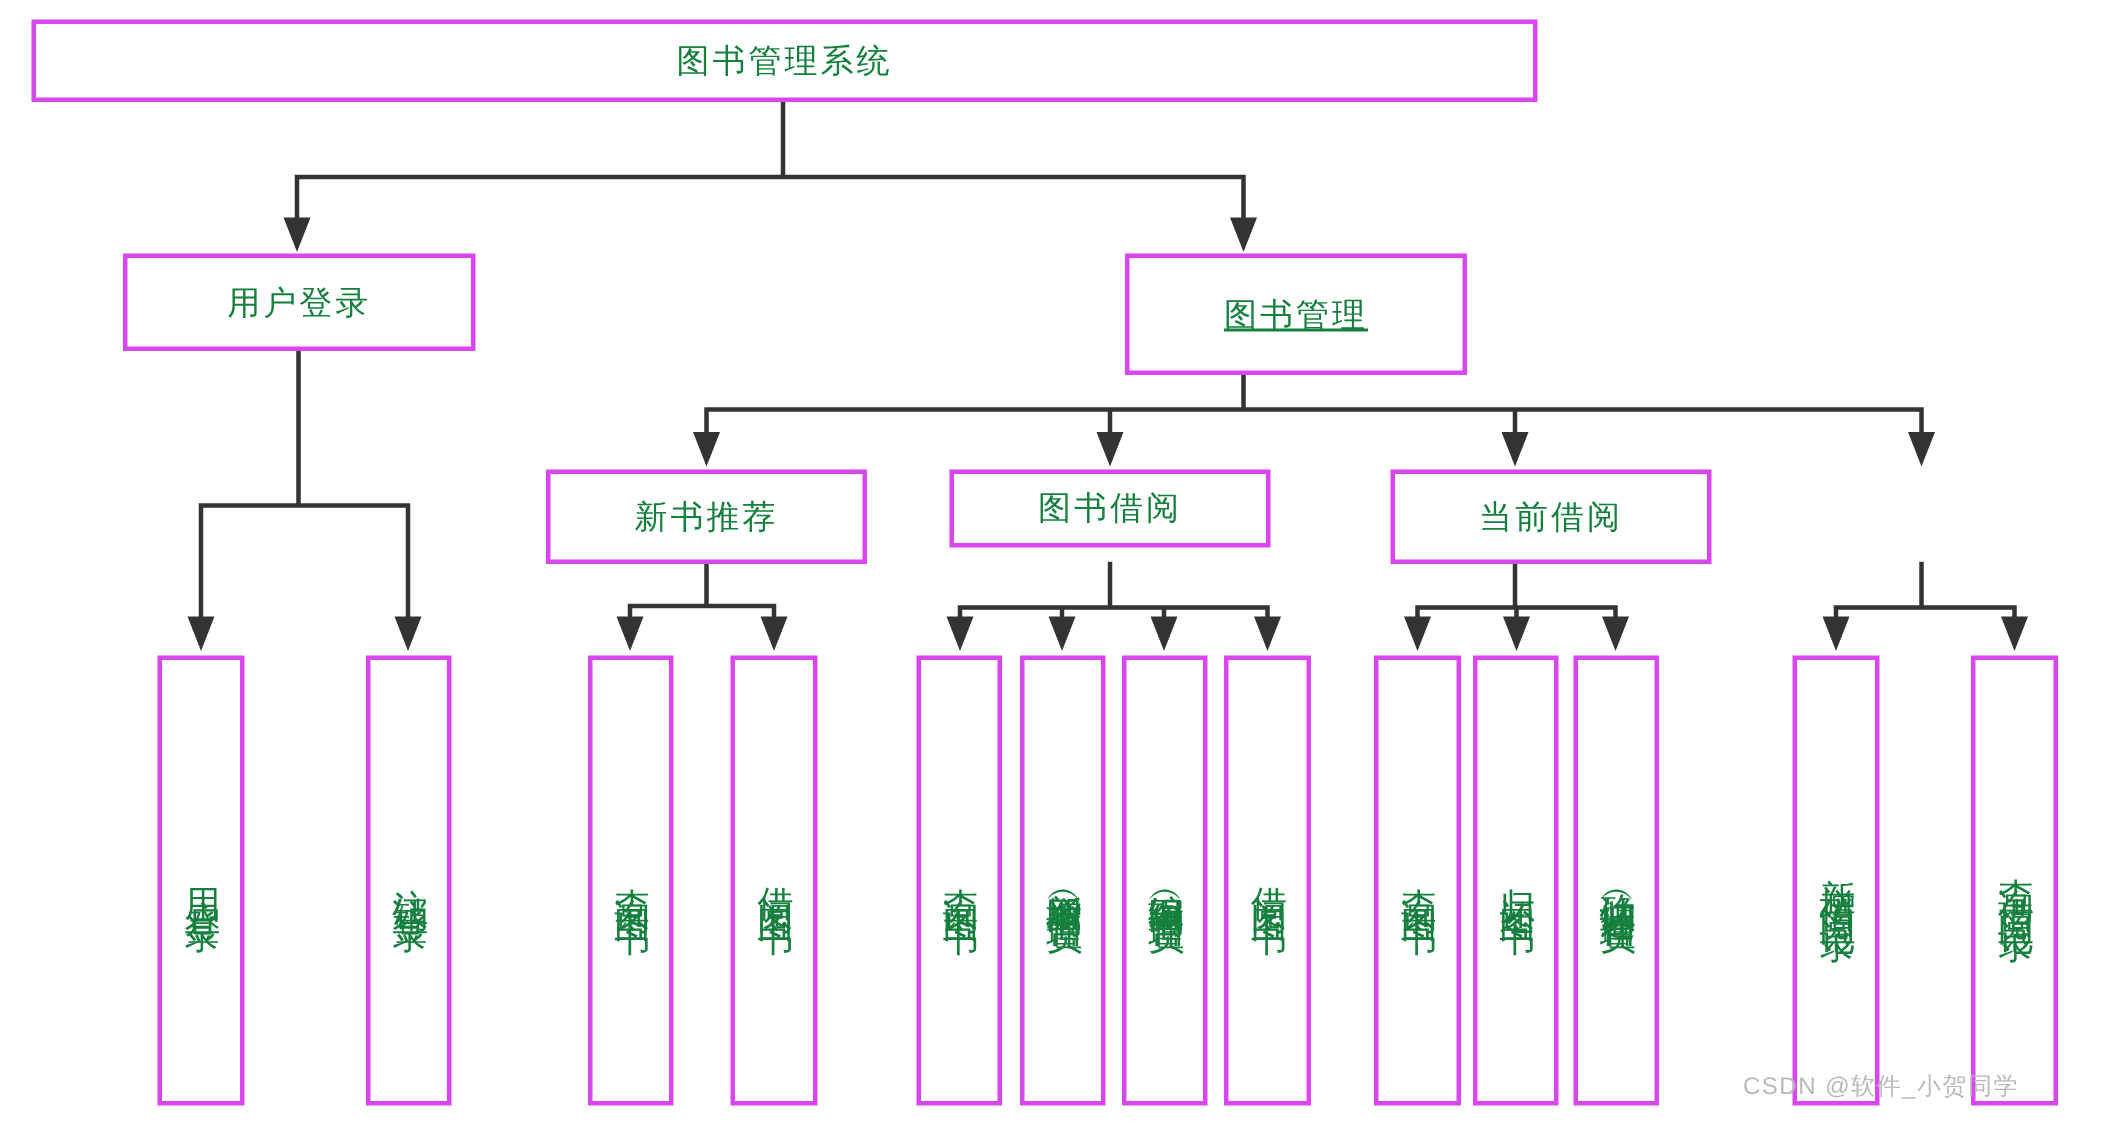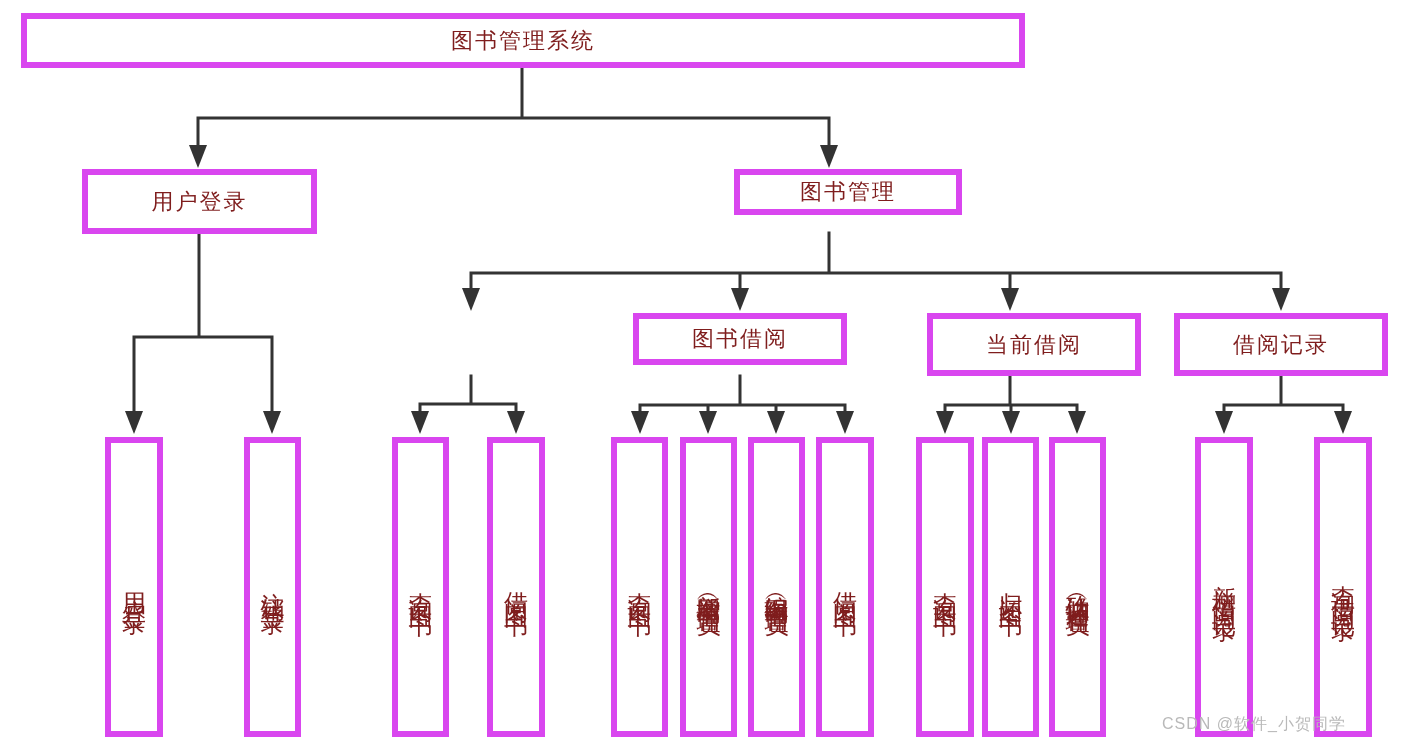--- a/index.html
+++ b/index.html
@@ -12,26 +12,26 @@
     overflow: hidden;
   }
   svg.connectors {
     position: absolute;
     left: 0; top: 0;
     width: 1405px; height: 747px;
   }
   .box {
     position: absolute;
     background: #ffffff;
-    border: 6px solid #d946ef;
+    border: 3px solid #d946ef;
     box-sizing: border-box;
     display: flex;
     align-items: center;
     justify-content: center;
-    color: #7f1d1d;
+    color: #15803d;
   }
   .hnode { font-size: 22px; letter-spacing: 2px; }
   .leaf span {
     writing-mode: vertical-rl;
     text-orientation: mixed;
     font-size: 24px;
     letter-spacing: 7px;
     line-height: 1;
     white-space: nowrap;
   }
@@ -79,25 +79,25 @@
       <polygon points="1002,411 1020,411 1011,434"></polygon>
       <polygon points="1068,411 1086,411 1077,434"></polygon>
       <polygon points="1215,411 1233,411 1224,434"></polygon>
       <polygon points="1334,411 1352,411 1343,434"></polygon>
     </g>
   </svg>
 
   <div class="box hnode" style="left:21px; top:13px; width:1004px; height:55px;">图书管理系统</div>
 
   <div class="box hnode" style="left:82px; top:169px; width:235px; height:65px;">用户登录</div>
-  <div class="box hnode" style="left:734px; top:169px; width:228px; height:46px;">图书管理</div>
+  <div class="box hnode" style="left:750px; top:169px; width:228px; height:81px;text-decoration:underline;">图书管理</div>
 
+  <div class="box hnode" style="left:364px; top:313px; width:214px; height:63px;">新书推荐</div>
   <div class="box hnode" style="left:633px; top:313px; width:214px; height:52px;">图书借阅</div>
   <div class="box hnode" style="left:927px; top:313px; width:214px; height:63px;">当前借阅</div>
-  <div class="box hnode" style="left:1174px; top:313px; width:214px; height:63px;">借阅记录</div>
 
   <div class="box leaf" style="left:105px; top:437px; width:58px; height:300px;">
     <span>用户登录</span>
   </div>
   <div class="box leaf" style="left:244px; top:437px; width:57px; height:300px;">
     <span>注销登录</span>
   </div>
 
   <div class="box leaf" style="left:392px; top:437px; width:57px; height:300px;">
     <span>查询图书</span>

